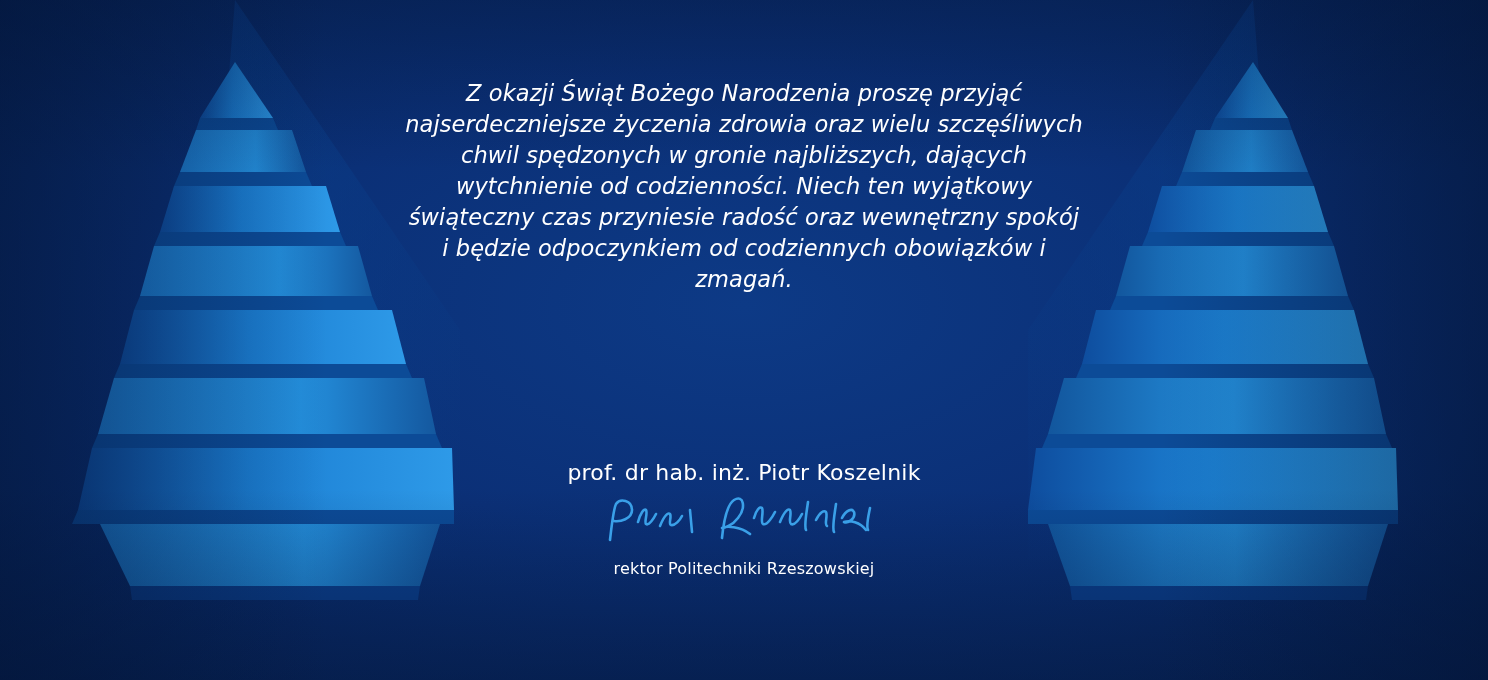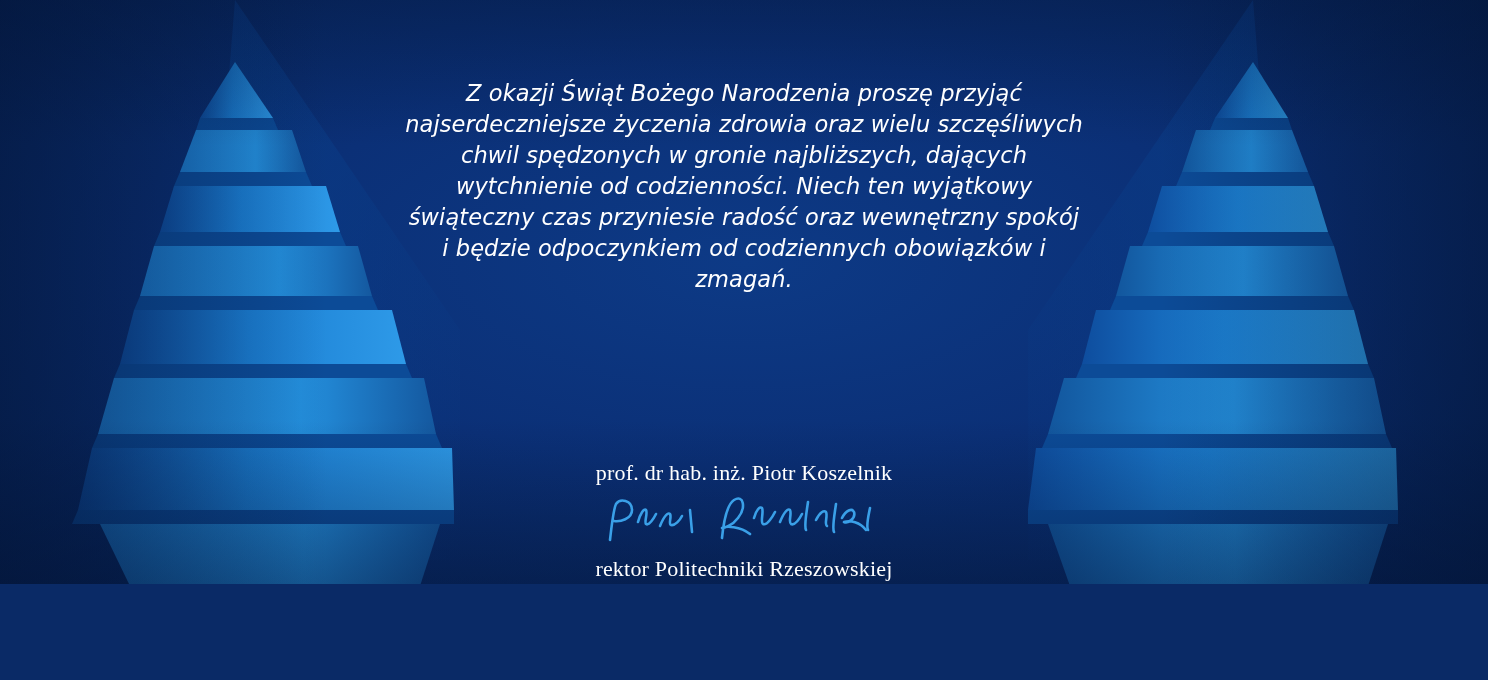--- a/index.html
+++ b/index.html
@@ -3,21 +3,21 @@
 <meta charset="utf-8">
 <style>
   html, body {
     margin: 0;
     padding: 0;
     background: #0a2a66;
   }
   .card {
     position: relative;
     width: 1488px;
-    height: 584px;
+    height: 680px;
     overflow: hidden;
     background: radial-gradient(ellipse at 50% 45%, #0d3a86 0%, #0b3077 45%, #072457 100%);
     font-family: "DejaVu Sans", sans-serif;
   }
   
   .vignette {
     position: absolute;
     inset: 0;
     background:
       linear-gradient(to right, rgba(3,20,55,0.55) 0%, rgba(3,20,55,0) 22%, rgba(3,20,55,0) 78%, rgba(3,20,55,0.55) 100%),
@@ -55,36 +55,35 @@
   }
 
   .signature-block {
     position: absolute;
     left: 50%;
     transform: translateX(-50%);
     top: 458px;
     width: 760px;
     text-align: center;
     color: #ffffff;
-    font-family: Liberation Serif, serif;
   }
   .sig-name {
     font-size: 22px;
     line-height: 30px;
     letter-spacing: 0.2px;
   }
   .sig-mark {
     height: 64px;
     margin: 2px 0 0 0;
     display: flex;
     align-items: center;
     justify-content: center;
   }
   .sig-role {
-    font-size: 22px;
+    font-size: 16px;
     line-height: 30px;
     letter-spacing: 0.2px;
   }
 </style>
 </head>
 <body>
 
 <div class="card">
 
   <svg class="tree tree-left" viewBox="0 0 420 680" aria-hidden="true">

